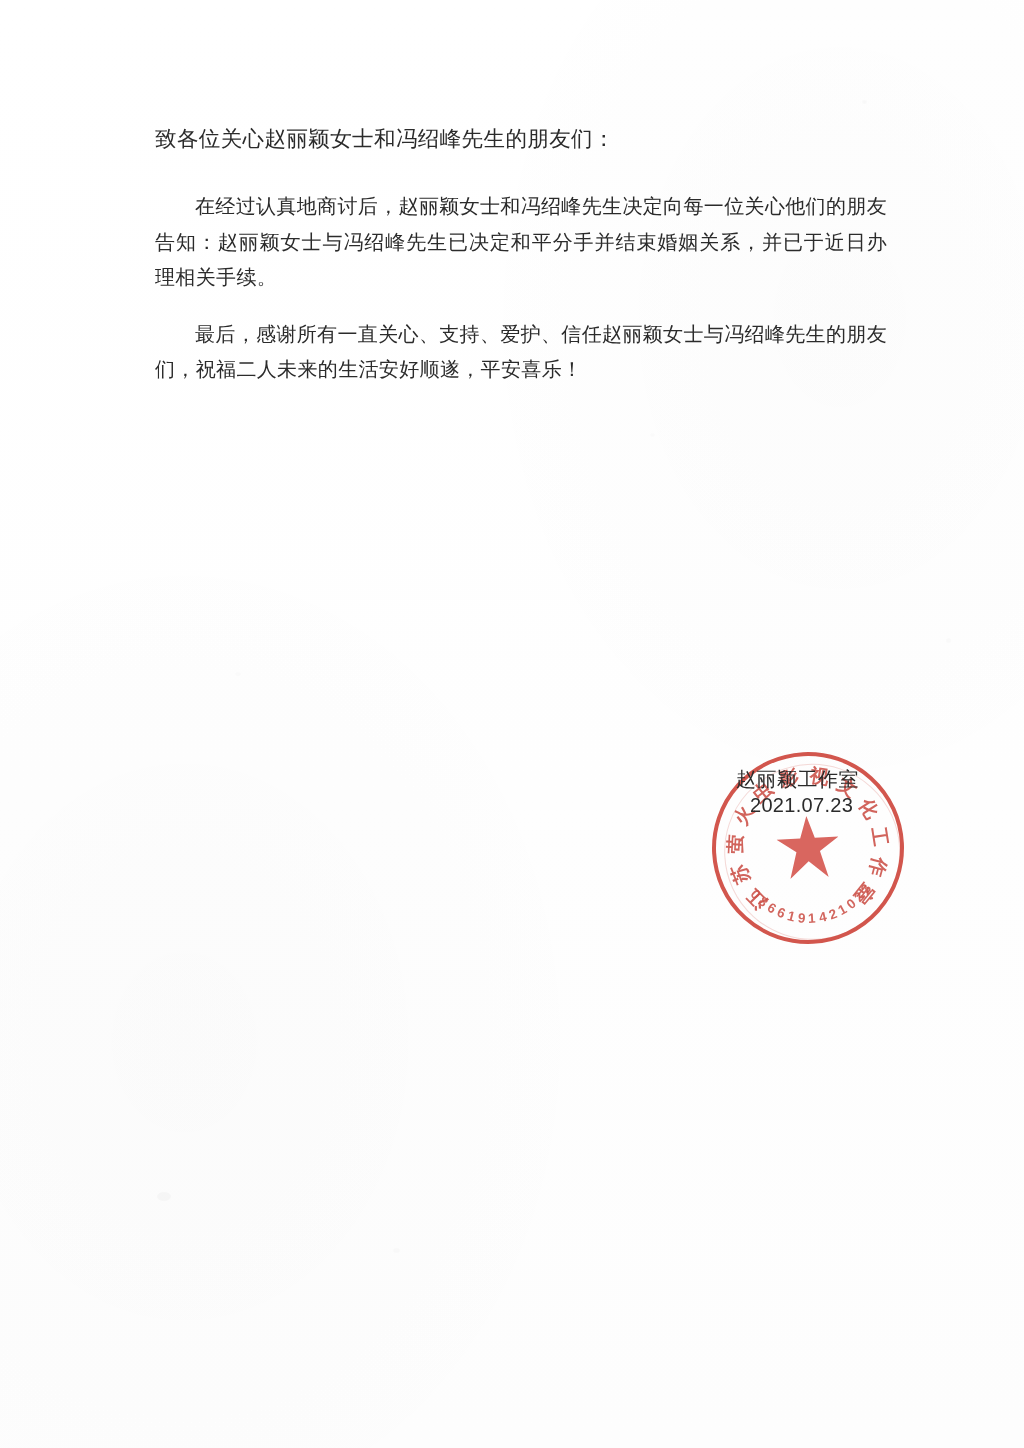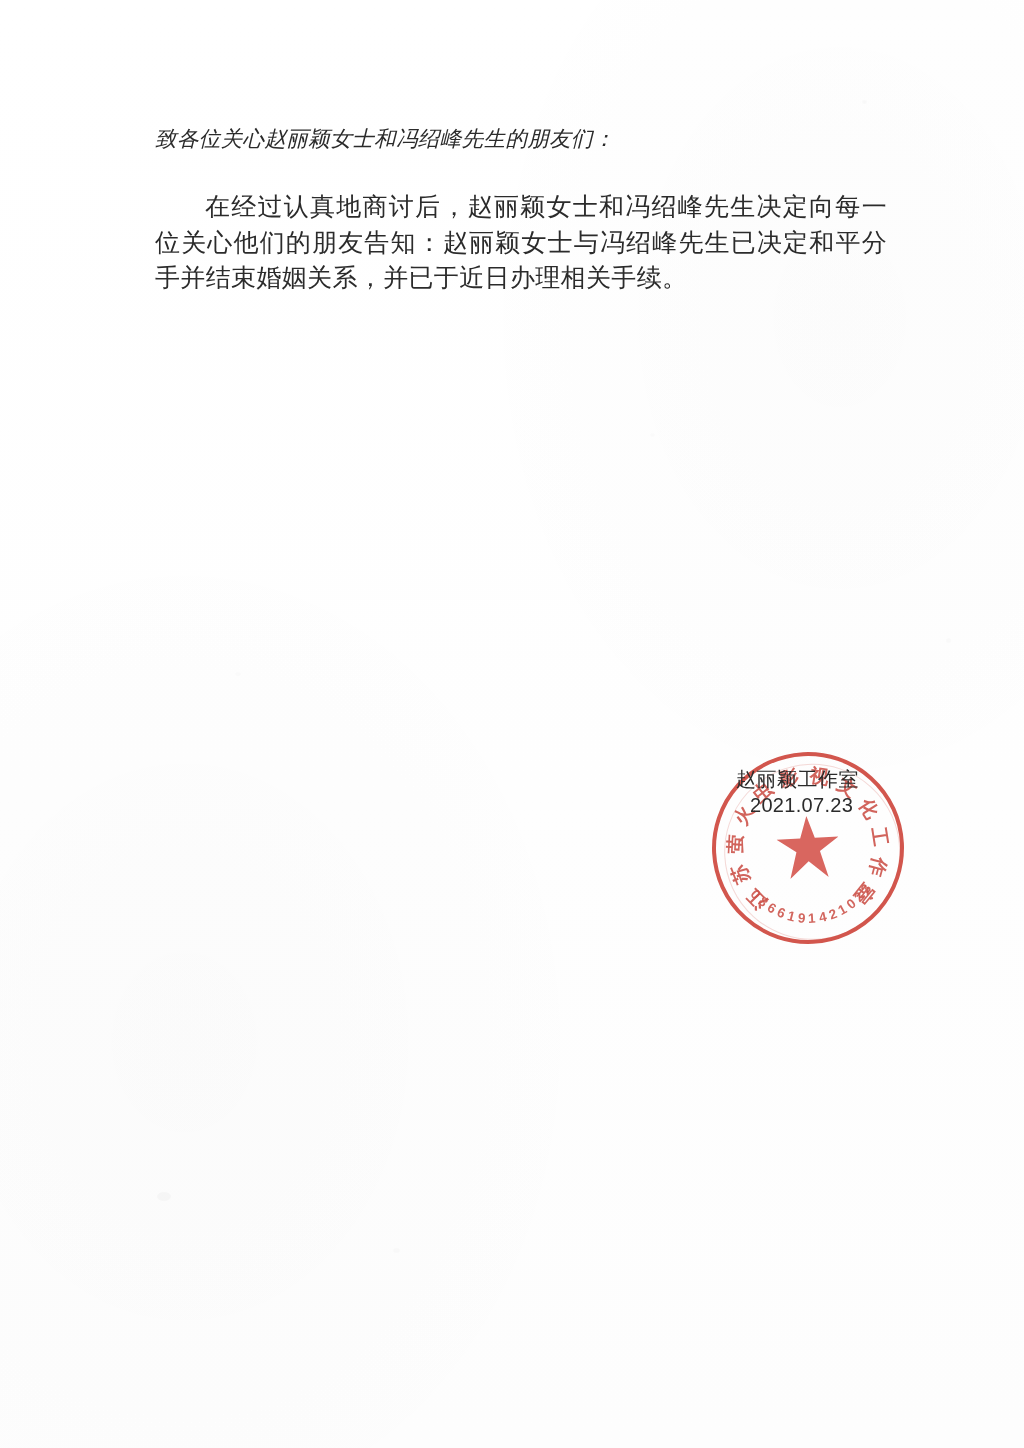--- a/index.html
+++ b/index.html
@@ -34,25 +34,24 @@
   }
 
   .salutation {
     font-size: 21.5px;
     line-height: 35px;
     color: #2b2b2b;
     letter-spacing: 0.4px;
     margin: 0 0 32px 0;
     text-align: justify;
     text-justify: inter-character;
-    font-style: italic;
   }
 
   .para {
-    font-size: 25px;
+    font-size: 20px;
     line-height: 35.5px;
     color: #2b2b2b;
     letter-spacing: 0.35px;
     margin: 8px 0 21px 0;
     text-indent: 2em;
     text-align: justify;
     text-justify: inter-character;
     word-break: break-all;
   }
 
@@ -182,20 +181,21 @@
   <div class="speck" style="left:235px;top:672px;width:6px;height:4px;opacity:.3;"></div>
 
   <div class="doc-body">
 
     <p class="salutation">致各位关心赵丽颖女士和冯绍峰先生的朋友们：</p>
 
     <p class="para">在经过认真地商讨后，赵丽颖女士和冯绍峰先生决定向每一位关心他们的朋友告知：赵丽颖女士与冯绍峰先生已决定和平分手并结束婚姻关系，并已于近日办理相关手续。</p>
 
 
 
+    <p class="para">最后，感谢所有一直关心、支持、爱护、信任赵丽颖女士与冯绍峰先生的朋友们，祝福二人未来的生活安好顺遂，平安喜乐！</p>
 
   </div>
 
   <div class="seal-area">
 
     <div class="seal">
       <div class="seal-inner-ring"></div>
       <div class="seal-star"></div>
       <div id="seal-ring-chars">
           <div class="seal-char" style="transform: rotate(-132deg) translateY(-72px) rotate(0deg);">江</div>

